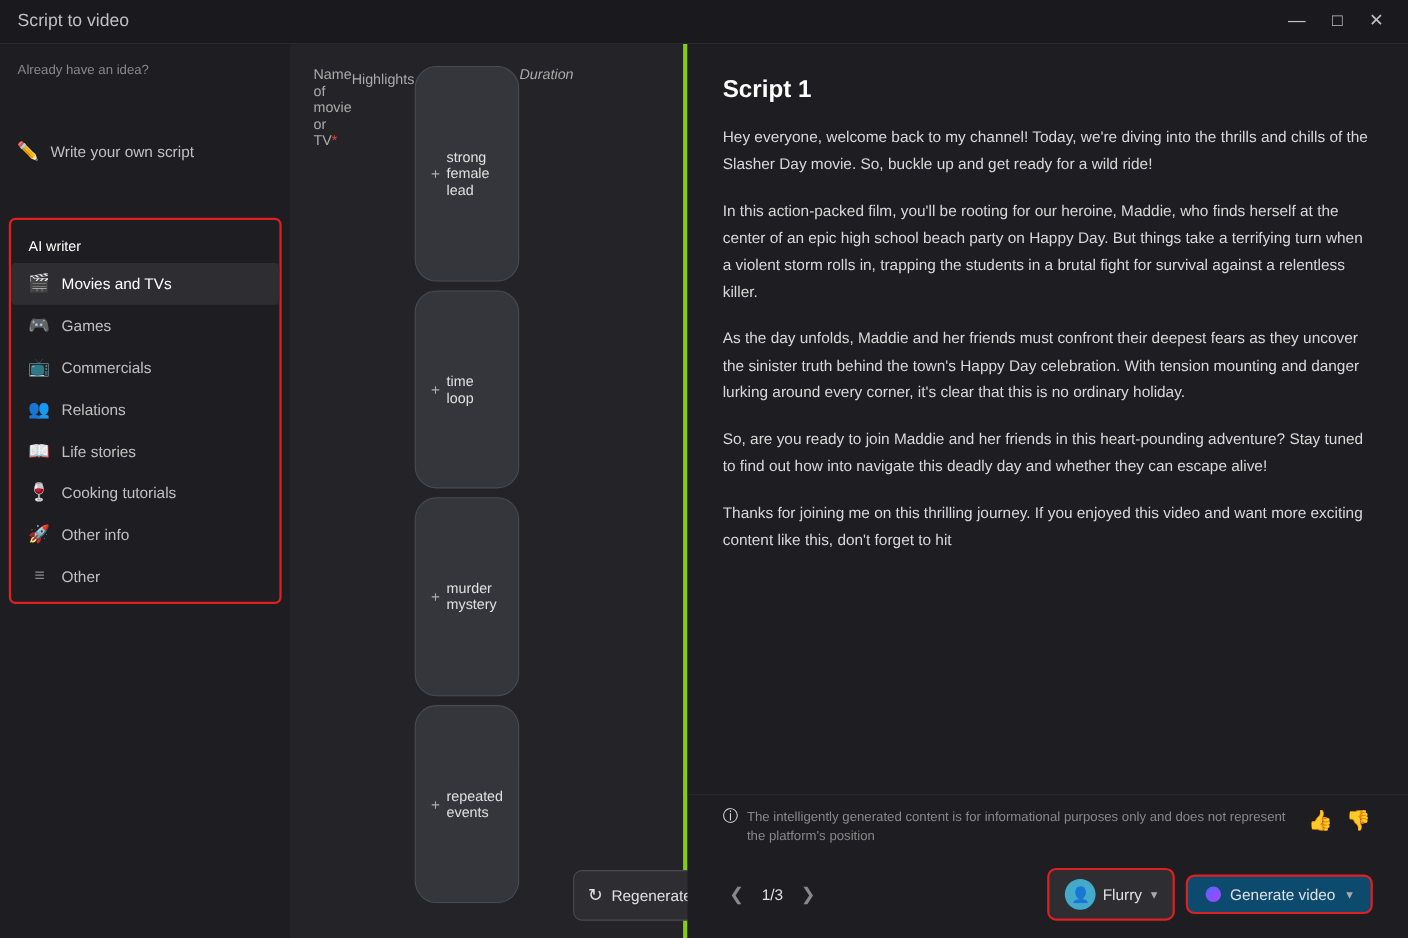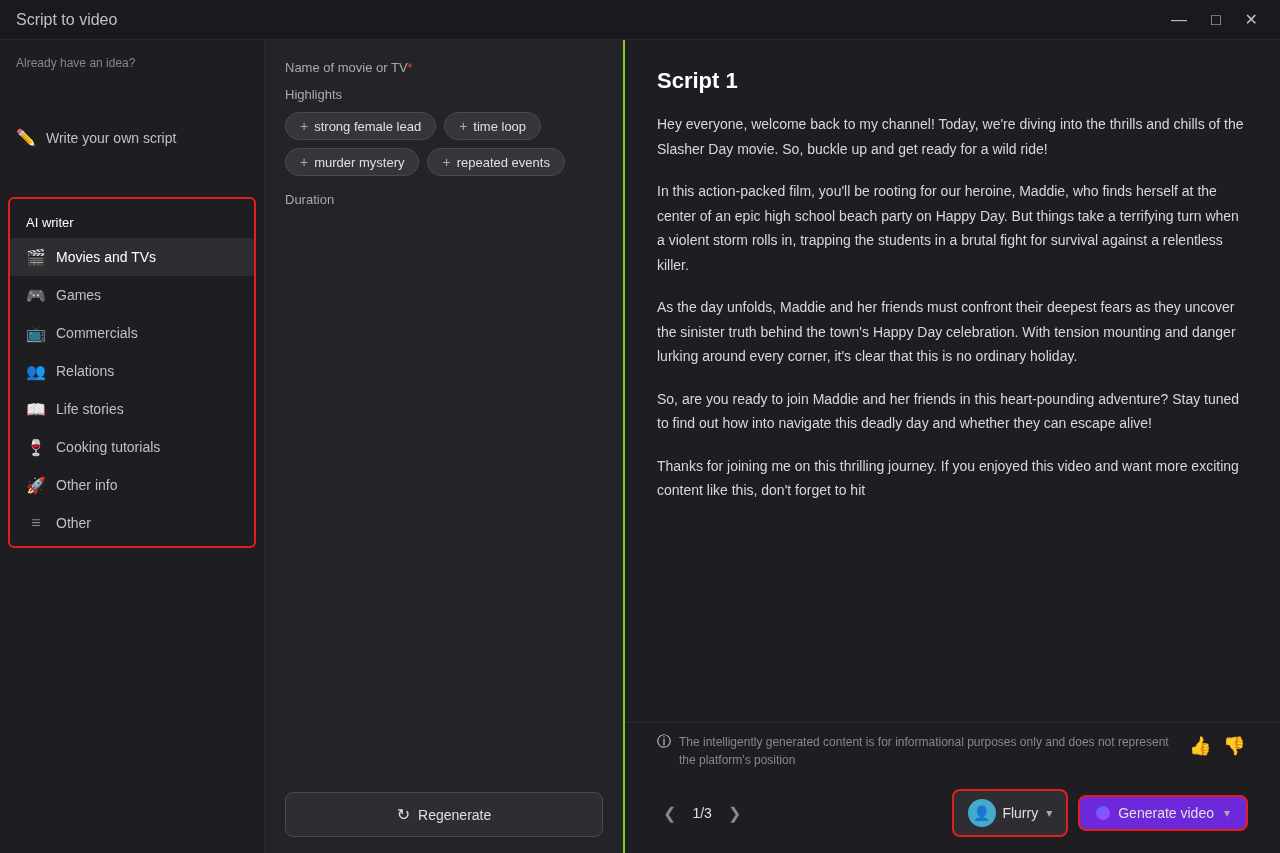--- a/index.html
+++ b/index.html
@@ -119,23 +119,23 @@
     .icon-relations { color: #6677cc; }
     .icon-life { color: #44aaaa; }
     .icon-cooking { color: #aa44aa; }
     .icon-tech { color: #44aacc; }
     .icon-other { color: #888; }
 
     
     .middle-panel {
       width: 360px;
       background: #242428;
-      border-right: 2px solid #84cc16;
-      display: flex;
-      flex-direction: column;
+      border-right: 4px solid #84cc16;
+      display: flex;
+      flex-direction: row;
       padding: 20px 20px 16px;
       flex-shrink: 0;
     }
     .form-label {
       font-size: 13px;
       color: #aaa;
       margin-bottom: 8px;
     }
     .required-star { color: #e04040; }
     .form-input {
@@ -182,21 +182,21 @@
       background: #35353c;
       border: 1px solid #4a4a55;
       border-radius: 20px;
       padding: 5px 14px;
       font-size: 13px;
       color: #e0e0e0;
       cursor: pointer;
     }
     .tag-plus { color: #aaa; font-size: 14px; }
 
-    .duration-label { margin-bottom: 10px; }
+    .duration-label { margin-bottom: 10px; font-style: italic; }
     .duration-options {
       display: flex;
       gap: 8px;
       margin-bottom: 24px;
     }
     .duration-btn {
       background: #2d2d32;
       border: 1px solid #4a4a55;
       border-radius: 20px;
       color: #e0e0e0;
@@ -327,21 +327,21 @@
       border-radius: 8px;
       color: #e0e0e0;
       font-size: 14px;
       padding: 8px 14px;
       cursor: pointer;
     }
     .generate-video-btn {
       display: flex;
       align-items: center;
       gap: 8px;
-      background: #6d28d9;
+      background: #0c4a6e;
       border: 2px solid #e02020;
       border-radius: 8px;
       color: #e0e0e0;
       font-size: 14px;
       padding: 8px 16px;
       cursor: pointer;
     }
     .generate-dot {
       width: 14px;
       height: 14px;

